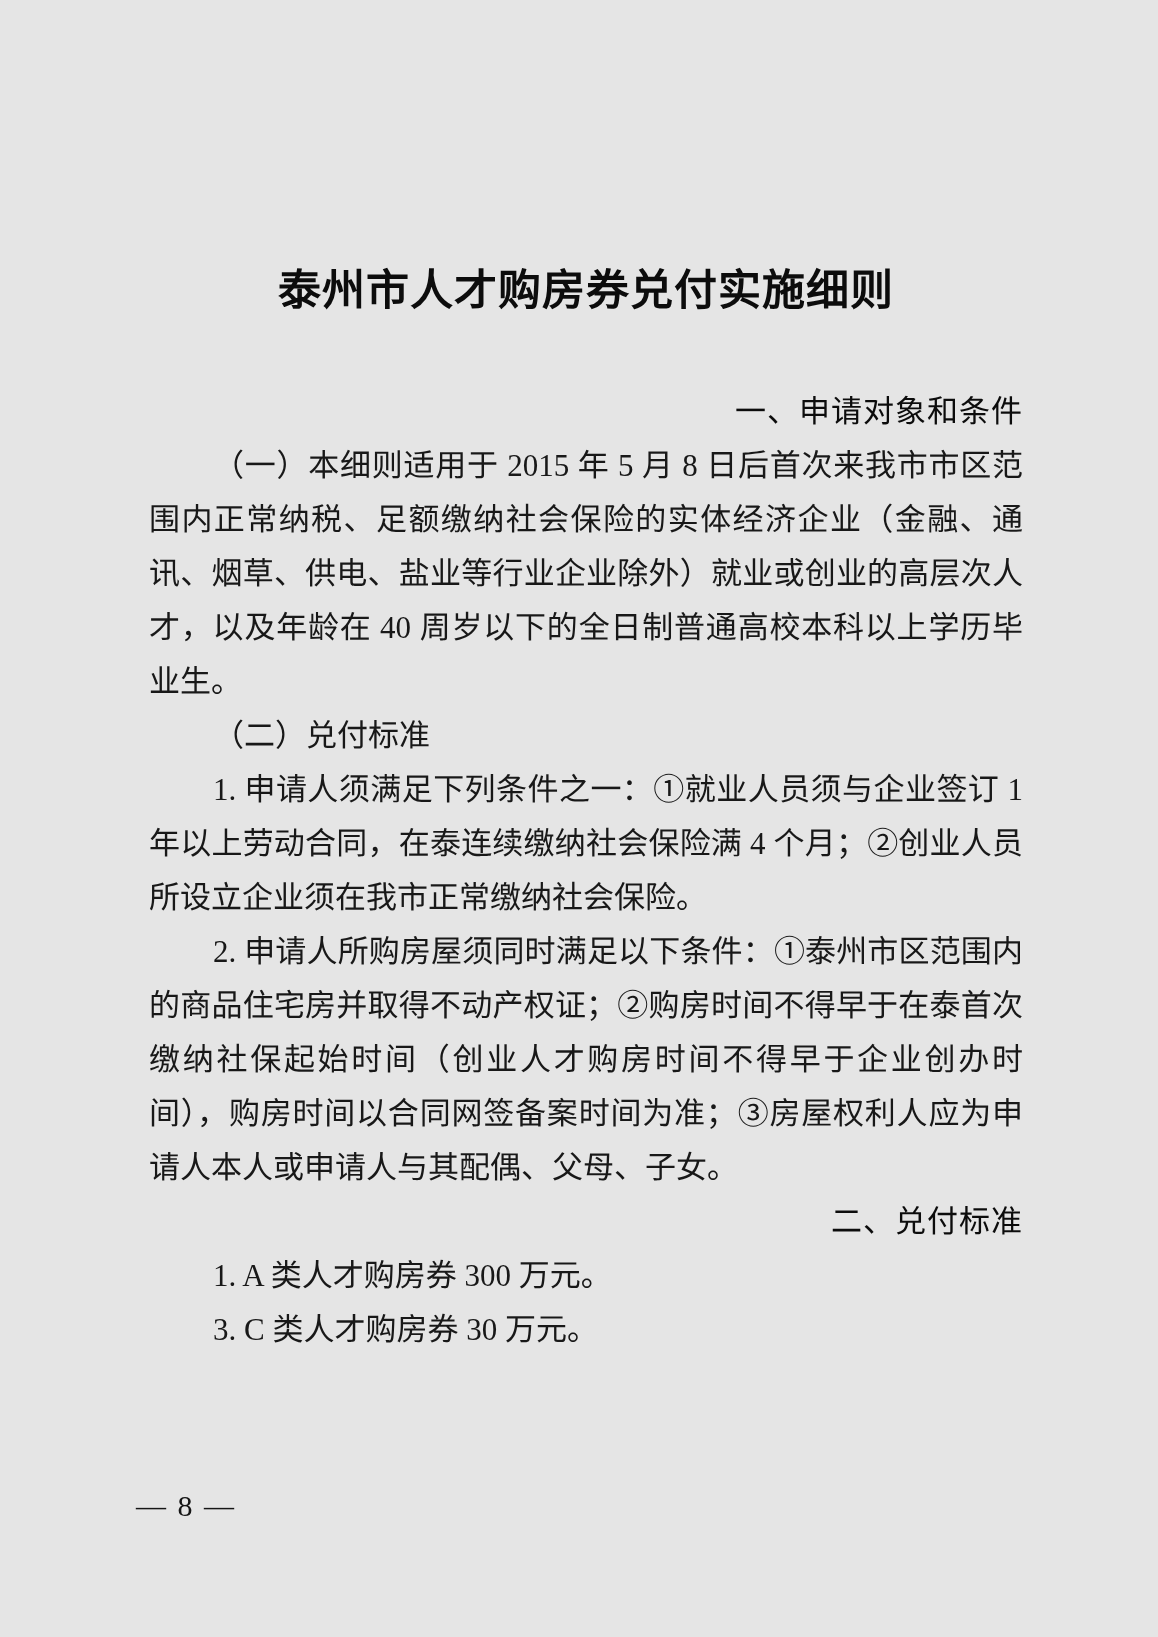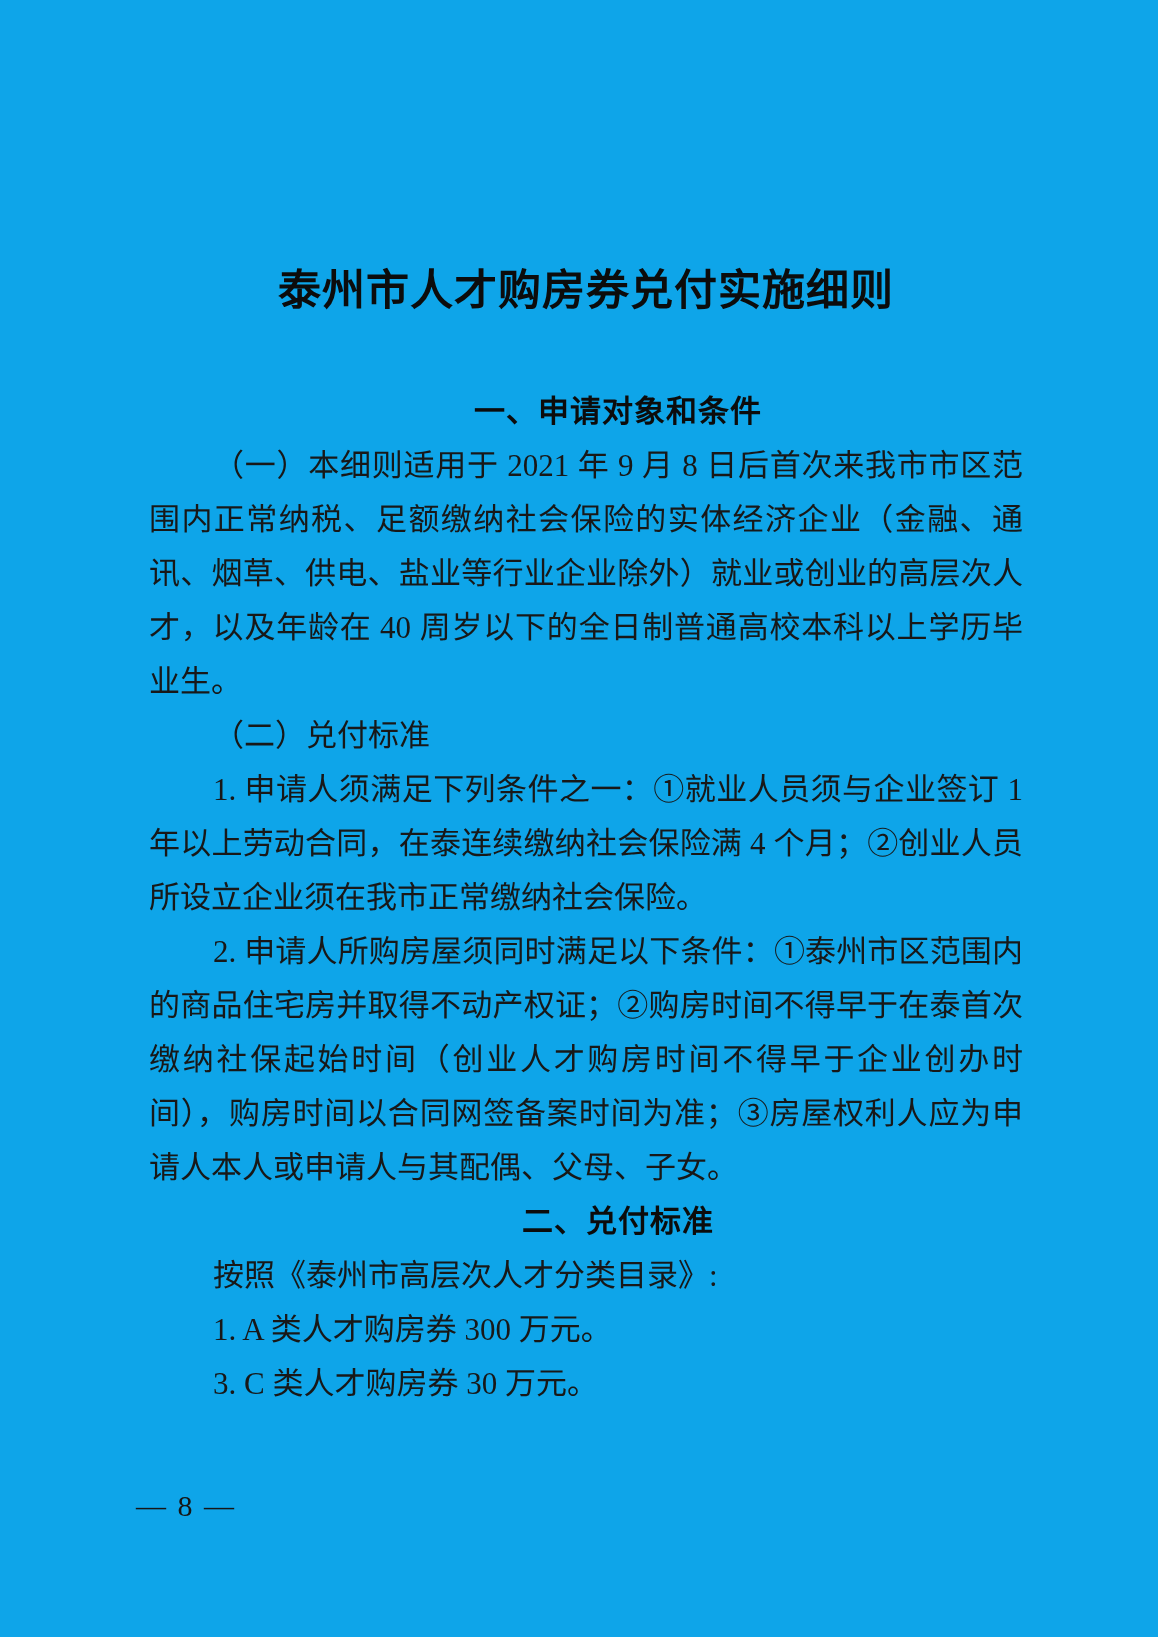--- a/index.html
+++ b/index.html
@@ -4,21 +4,21 @@
 <style>
   html, body {
     margin: 0;
     padding: 0;
     background: #ffffff;
   }
   .page {
     position: relative;
     width: 1158px;
     height: 1637px;
-    background: #0ea5e9;
+    background: #e5e5e5;
     color: #141414;
     font-family: "Liberation Serif", serif;
     overflow: hidden;
   }
   .content {
     position: absolute;
     left: 149px;
     top: 263px;
     width: 874px;
   }
@@ -36,22 +36,22 @@
     font-size: 31px;
     line-height: 54px;
     margin: 0;
     text-align: justify;
     text-justify: inter-ideograph;
     text-indent: 64px;
     color: #181818;
   }
   .block.heading {
     font-family: "Liberation Sans", sans-serif;
-    font-weight: bold;
-    text-align: center;
+    font-weight: normal;
+    text-align: right;
     letter-spacing: 1px;
     color: #0c0c0c;
   }
   .page-number {
     position: absolute;
     left: 136px;
     top: 1486px;
     font-size: 30px;
     line-height: 40px;
     letter-spacing: 2px;
@@ -60,31 +60,30 @@
 </style>
 </head>
 <body>
 
 <div class="page">
   <div class="content">
     <h1 class="doc-title">泰州市人才购房券兑付实施细则</h1>
 
     <p class="block heading">一、申请对象和条件</p>
 
-    <p class="block">（一）本细则适用于 2021 年 9 月 8 日后首次来我市市区范围内正常纳税、足额缴纳社会保险的实体经济企业（金融、通讯、烟草、供电、盐业等行业企业除外）就业或创业的高层次人才，以及年龄在 40 周岁以下的全日制普通高校本科以上学历毕业生。</p>
+    <p class="block">（一）本细则适用于 2015 年 5 月 8 日后首次来我市市区范围内正常纳税、足额缴纳社会保险的实体经济企业（金融、通讯、烟草、供电、盐业等行业企业除外）就业或创业的高层次人才，以及年龄在 40 周岁以下的全日制普通高校本科以上学历毕业生。</p>
 
     <p class="block">（二）兑付标准</p>
 
     <p class="block">1. 申请人须满足下列条件之一：①就业人员须与企业签订 1 年以上劳动合同，在泰连续缴纳社会保险满 4 个月；②创业人员所设立企业须在我市正常缴纳社会保险。</p>
 
     <p class="block">2. 申请人所购房屋须同时满足以下条件：①泰州市区范围内的商品住宅房并取得不动产权证；②购房时间不得早于在泰首次缴纳社保起始时间（创业人才购房时间不得早于企业创办时间），购房时间以合同网签备案时间为准；③房屋权利人应为申请人本人或申请人与其配偶、父母、子女。</p>
 
     <p class="block heading">二、兑付标准</p>
 
-    <p class="block">按照《泰州市高层次人才分类目录》:</p>
 
     <p class="block">1. A 类人才购房券 300 万元。</p>
 
 
     <p class="block">3. C 类人才购房券 30 万元。</p>
   </div>
 
   <div class="page-number">— 8 —</div>
 </div>
 

